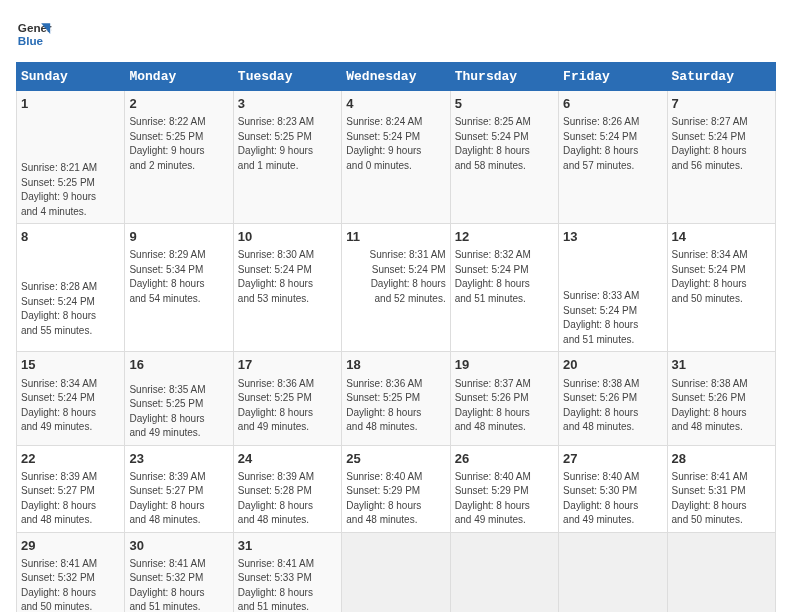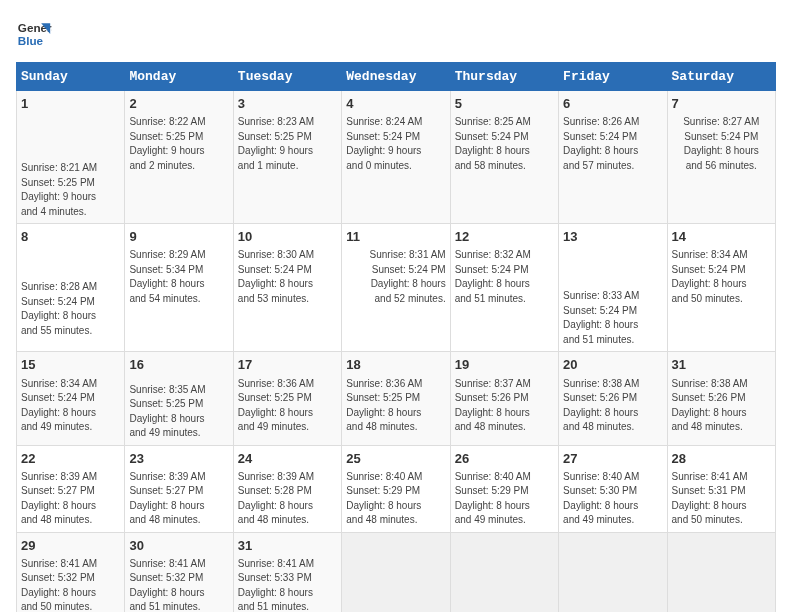--- a/index.html
+++ b/index.html
@@ -152,21 +152,21 @@
         </td>
         <td>
           <span class="day-num">6</span>
           <div class="day-info" style="white-space: pre-line;">Sunrise: 8:26 AM
 Sunset: 5:24 PM
 Daylight: 8 hours
 and 57 minutes.</div>
         </td>
         <td>
           <span class="day-num">7</span>
-          <div class="day-info" style="white-space: pre-line; text-align: center;">Sunrise: 8:27 AM
+          <div class="day-info" style="white-space: pre-line;">Sunrise: 8:27 AM
 Sunset: 5:24 PM
 Daylight: 8 hours
 and 56 minutes.</div>
         </td>
       </tr>
       <tr>
         <td>
           <span class="day-num">8</span>
           <div class="day-info" style="white-space: pre-line; margin-top: 34px;">Sunrise: 8:28 AM
 Sunset: 5:24 PM

